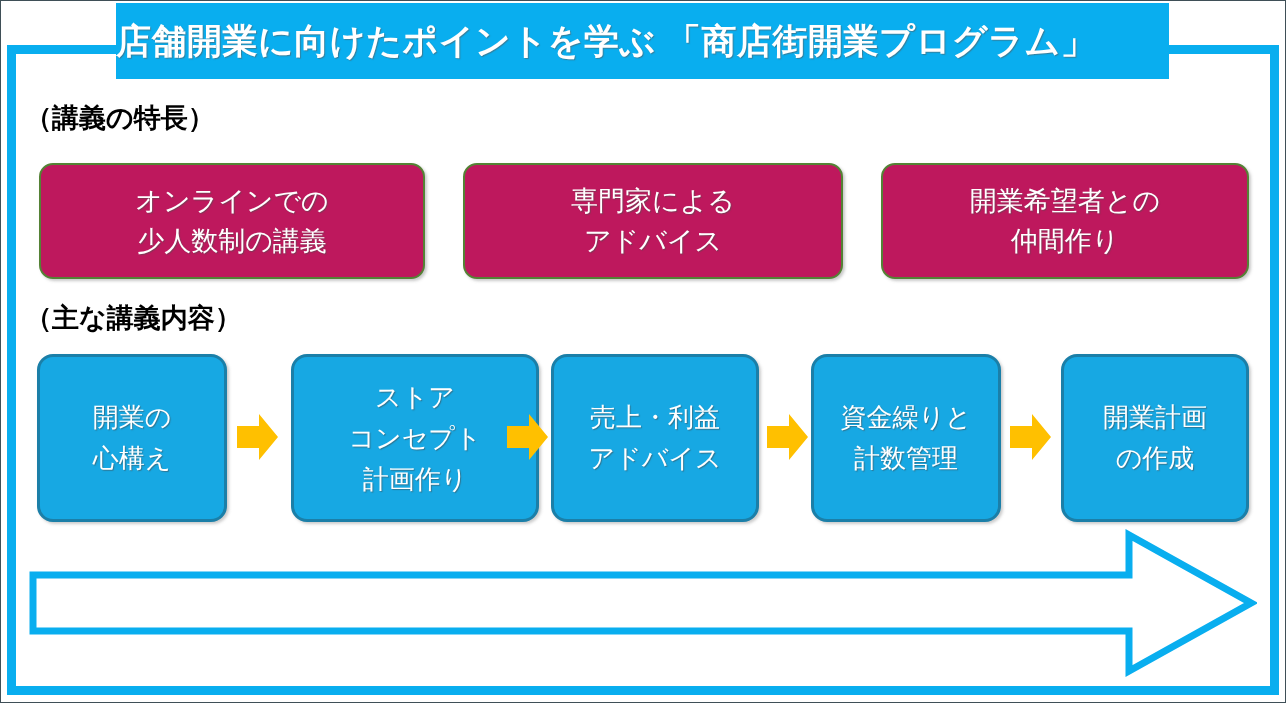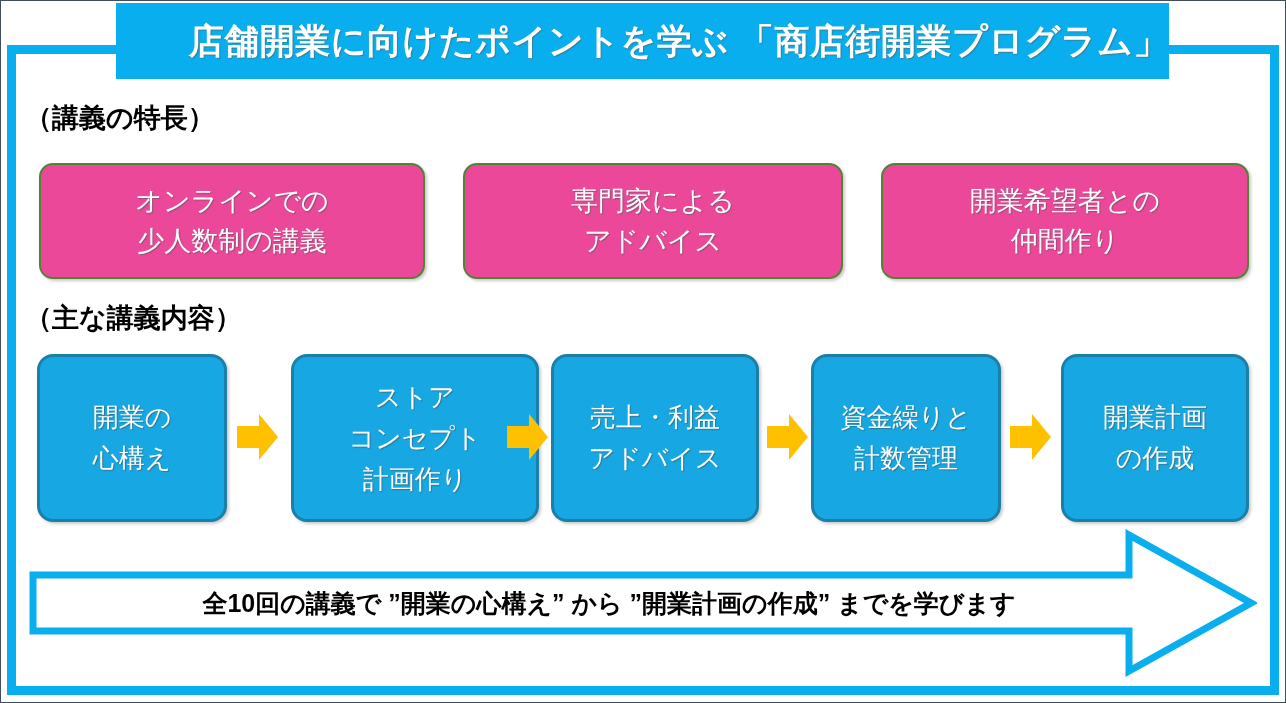--- a/index.html
+++ b/index.html
@@ -35,21 +35,21 @@
   
   .title-banner {
     position: absolute;
     left: 115px;
     top: 2px;
     width: 1053px;
     height: 76px;
     background: #09AEEF;
     display: flex;
     align-items: center;
-    justify-content: flex-end;
+    justify-content: flex-start;
     z-index: 5;
   }
   .title-text {
     color: #ffffff;
     font-size: 35px;
     font-weight: bold;
     letter-spacing: 0.5px;
     white-space: nowrap;
     text-shadow: 1px 1px 1px rgba(90,90,90,0.55);
   }
@@ -71,21 +71,21 @@
     left: 38px;
     top: 162px;
     width: 1210px;
     height: 116px;
   }
   .feature-box {
     position: absolute;
     top: 0;
     height: 116px;
     box-sizing: border-box;
-    background: #ec4899;
+    background: #be185d;
     border: 2px solid #548235;
     border-radius: 14px;
     display: flex;
     flex-direction: column;
     align-items: center;
     justify-content: center;
     box-shadow: 2px 2px 3px rgba(100,100,100,0.35);
   }
   .feature-box .line {
     color: #ffffff;
@@ -257,17 +257,14 @@
     </div>
 
   </div>
 
   <div class="banner-arrow">
     <svg width="1228" height="148" viewBox="0 0 1228 148">
       <polygon points="4,46 1100,46 1100,6 1222,74 1100,142 1100,102 4,102" fill="#FFFFFF" stroke="#09AEEF" stroke-width="7"></polygon>
     </svg>
   </div>
 
-  <div class="banner-text">
-    <span>全10回の講義で ”開業の心構え” から ”開業計画の作成” までを学びます</span>
-  </div>
 
 </div>
 
 </body></html>

